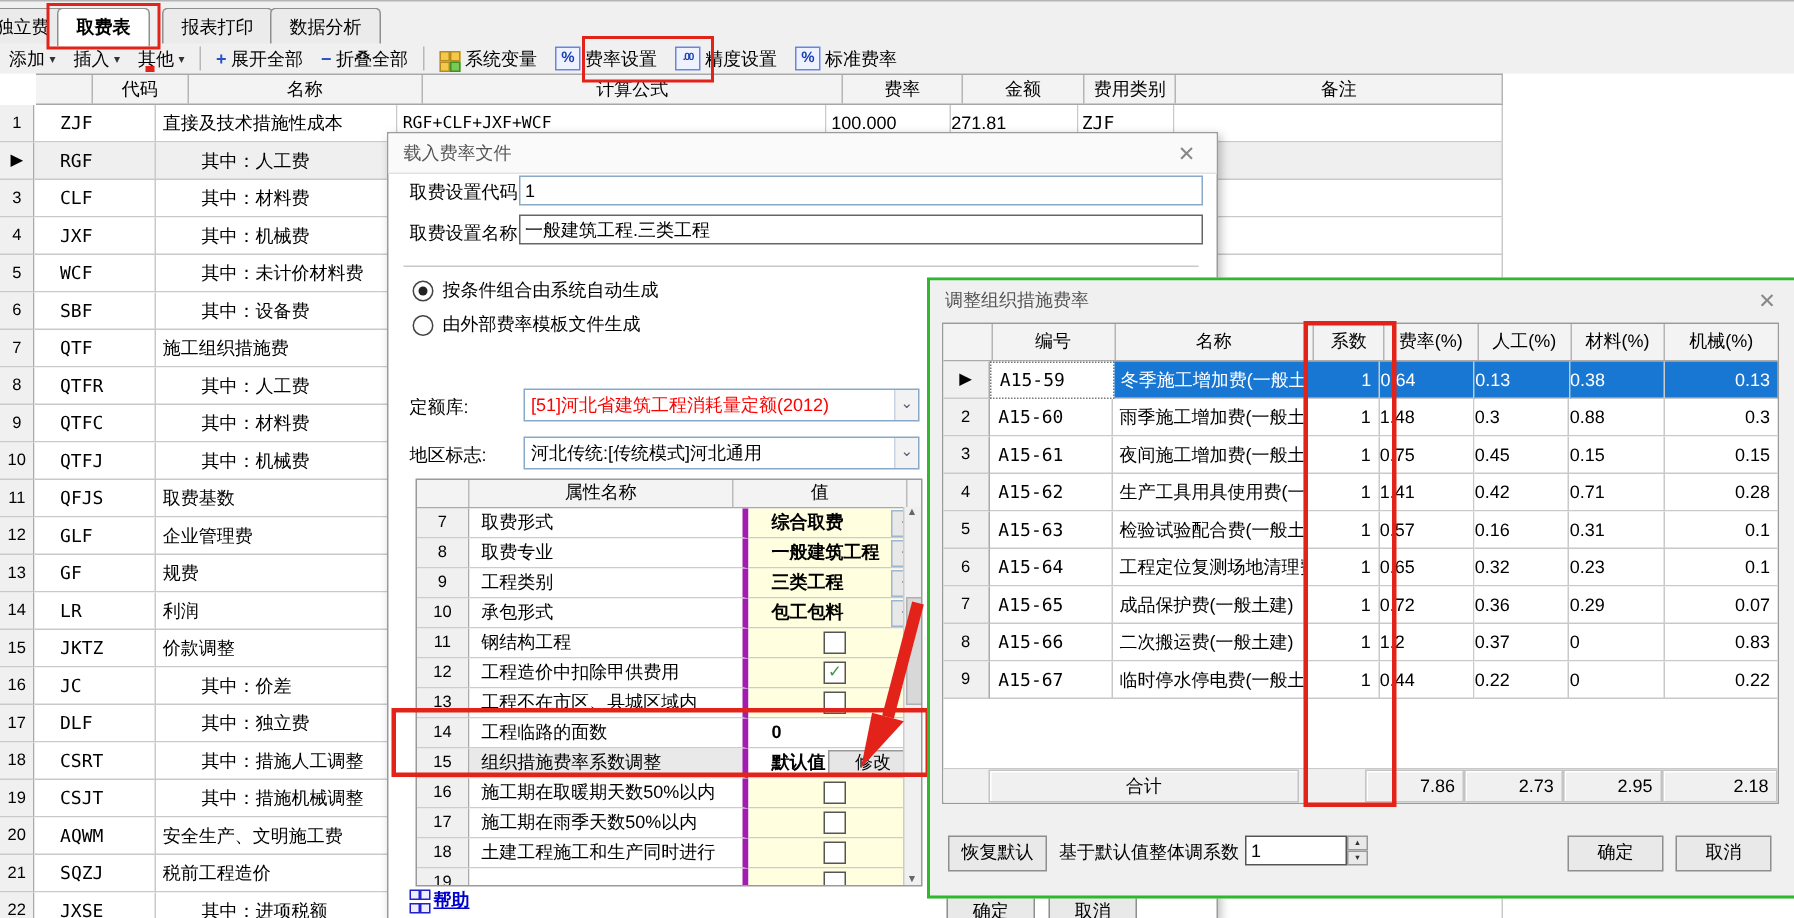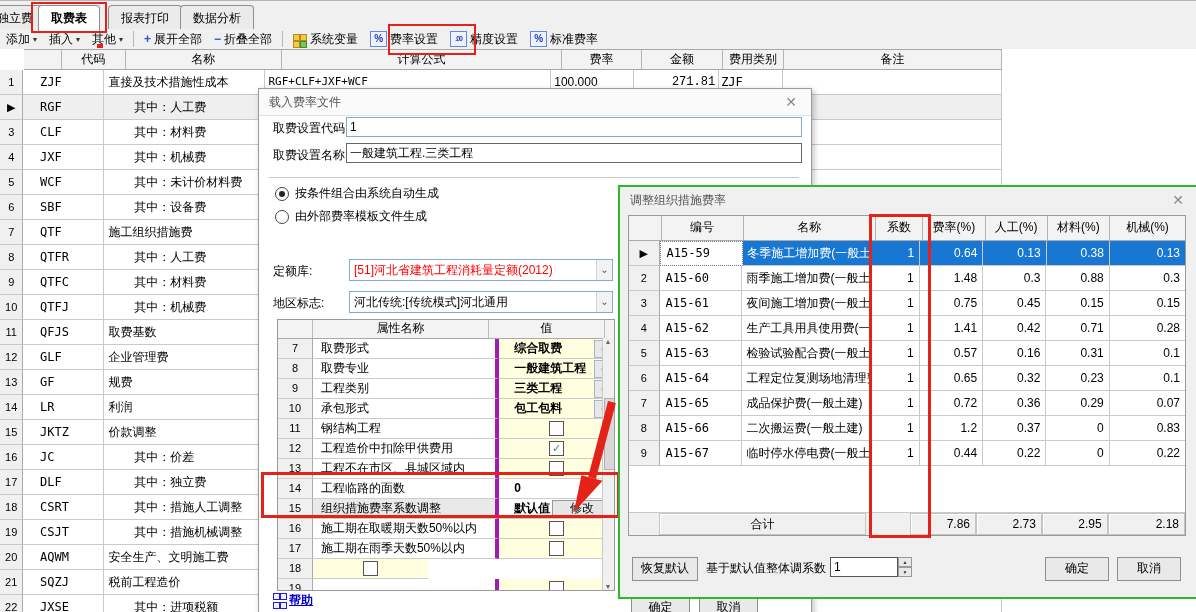--- a/index.html
+++ b/index.html
@@ -38,21 +38,21 @@
   .ft-row{display:flex;height:25px;}
   .ft-row.sel .ft-cell{background:#efefef;}
   .ft-cell{border-right:1px solid #c9c9c9;border-bottom:1px solid #c9c9c9;line-height:24px;overflow:hidden;white-space:nowrap;background:#fff;}
   .c-num{width:23px;background:#f0f0f0 !important;text-align:center;border-right:1px solid #aaa;font-size:11px;}
   .c-tree{width:15px;border-right:none;}
   .c-code{width:65px;padding-left:2px;}
   .c-name{width:160px;padding-left:4px;}
   .c-name.ind{padding-left:30px;width:134px;}
   .c-formula{width:289px;padding-left:3px;font-size:11px;}
   .c-rate{width:81px;padding-left:3px;}
-  .c-amount{width:83px;text-align:right;padding-right:3px;font-family:Liberation Mono, monospace;}
+  .c-amount{width:83px;text-align:left;padding-right:3px;}
   .c-cat{width:62px;padding-left:2px;}
   .c-note{width:224px;}
 
   
   .dlg{position:absolute;background:#fff;border:1px solid #9b9b9b;box-shadow:2px 2px 6px rgba(0,0,0,.25);}
   .dlg-title{height:26px;line-height:26px;padding-left:10px;color:#555;background:#fafafa;border-bottom:1px solid #e2e2e2;}
   .dlg-close{position:absolute;right:10px;top:0;width:20px;text-align:center;color:#888;font-size:14px;cursor:default;}
 
   .load-dlg{left:258px;top:88px;width:552px;height:524px;z-index:20;}
   .fld-label{position:absolute;left:14px;white-space:nowrap;}
@@ -94,21 +94,21 @@
   .adj-dlg{left:618px;top:185px;width:578px;height:410px;background:#f0f0f0;border:2px solid #2db82d;z-index:40;box-shadow:none;}
   .adj-table{position:absolute;left:8px;top:28px;width:556px;background:#fff;border:1px solid #9a9a9a;}
   .aj-header{display:flex;height:24px;background:#f3f3f3;border-bottom:1px solid #aaa;}
   .aj-header div{text-align:center;line-height:23px;border-right:1px solid #b5b5b5;white-space:nowrap;overflow:hidden;font-size:12px;}
   .aj-row{display:flex;height:25px;}
   .aj-cell{border-right:1px solid #c9c9c9;border-bottom:1px solid #c9c9c9;line-height:24px;white-space:nowrap;overflow:hidden;background:#fff;}
   .a-mark{width:32px;background:#f0f0f0;border-right:1px solid #aaa;text-align:center;font-size:11px;}
   .a-code{width:82px;padding-left:6px;}
   .a-name{width:133px;padding-left:4px;}
   .a-coef{width:47px;text-align:right;padding-right:5px;}
-  .a-rate,.a-labor,.a-mat{width:62px;text-align:right;padding-right:5px;}
+  .a-rate,.a-labor,.a-mat{width:62px;text-align:left;padding-right:5px;}
   .a-mach{width:76px;text-align:right;padding-right:5px;border-right:none;}
   .aj-row.sel .aj-cell{background:#1877d2;color:#fff;}
   .aj-row.sel .a-code{background:#fff;color:#000;border:1px dotted #777;line-height:22px;}
   .aj-row.sel .a-mark{background:#f0f0f0;color:#000;}
   .aj-filler{height:46px;border-bottom:1px solid #c9c9c9;background:#fff;}
   .aj-total{display:flex;height:22px;background:#f0f0f0;}
   .sum-cell{background:#f0f0f0;border:1px solid #c4c4c4;box-shadow:inset 1px 1px 0 #fff;line-height:20px;}
   .st-label{width:215px;text-align:center;}
   .st-blank1{width:32px;background:#f0f0f0;}
   .st-blank2{width:47px;background:#f0f0f0;}
@@ -550,20 +550,21 @@
           </div>
           <div class="pg-row">
             <div class="pg-num">17</div>
             <div class="pg-name">施工期在雨季天数50%以内</div>
             <div class="pg-val">
               <div class="cb"></div>
             </div>
           </div>
           <div class="pg-row">
             <div class="pg-num">18</div>
+            <div class="pg-name">土建工程施工和生产同时进行</div>
             <div class="pg-val">
               <div class="cb"></div>
             </div>
           </div>
           <div class="pg-row">
             <div class="pg-num">19</div>
             <div class="pg-name"></div>
             <div class="pg-val">
               <div class="cb"></div>
             </div>

